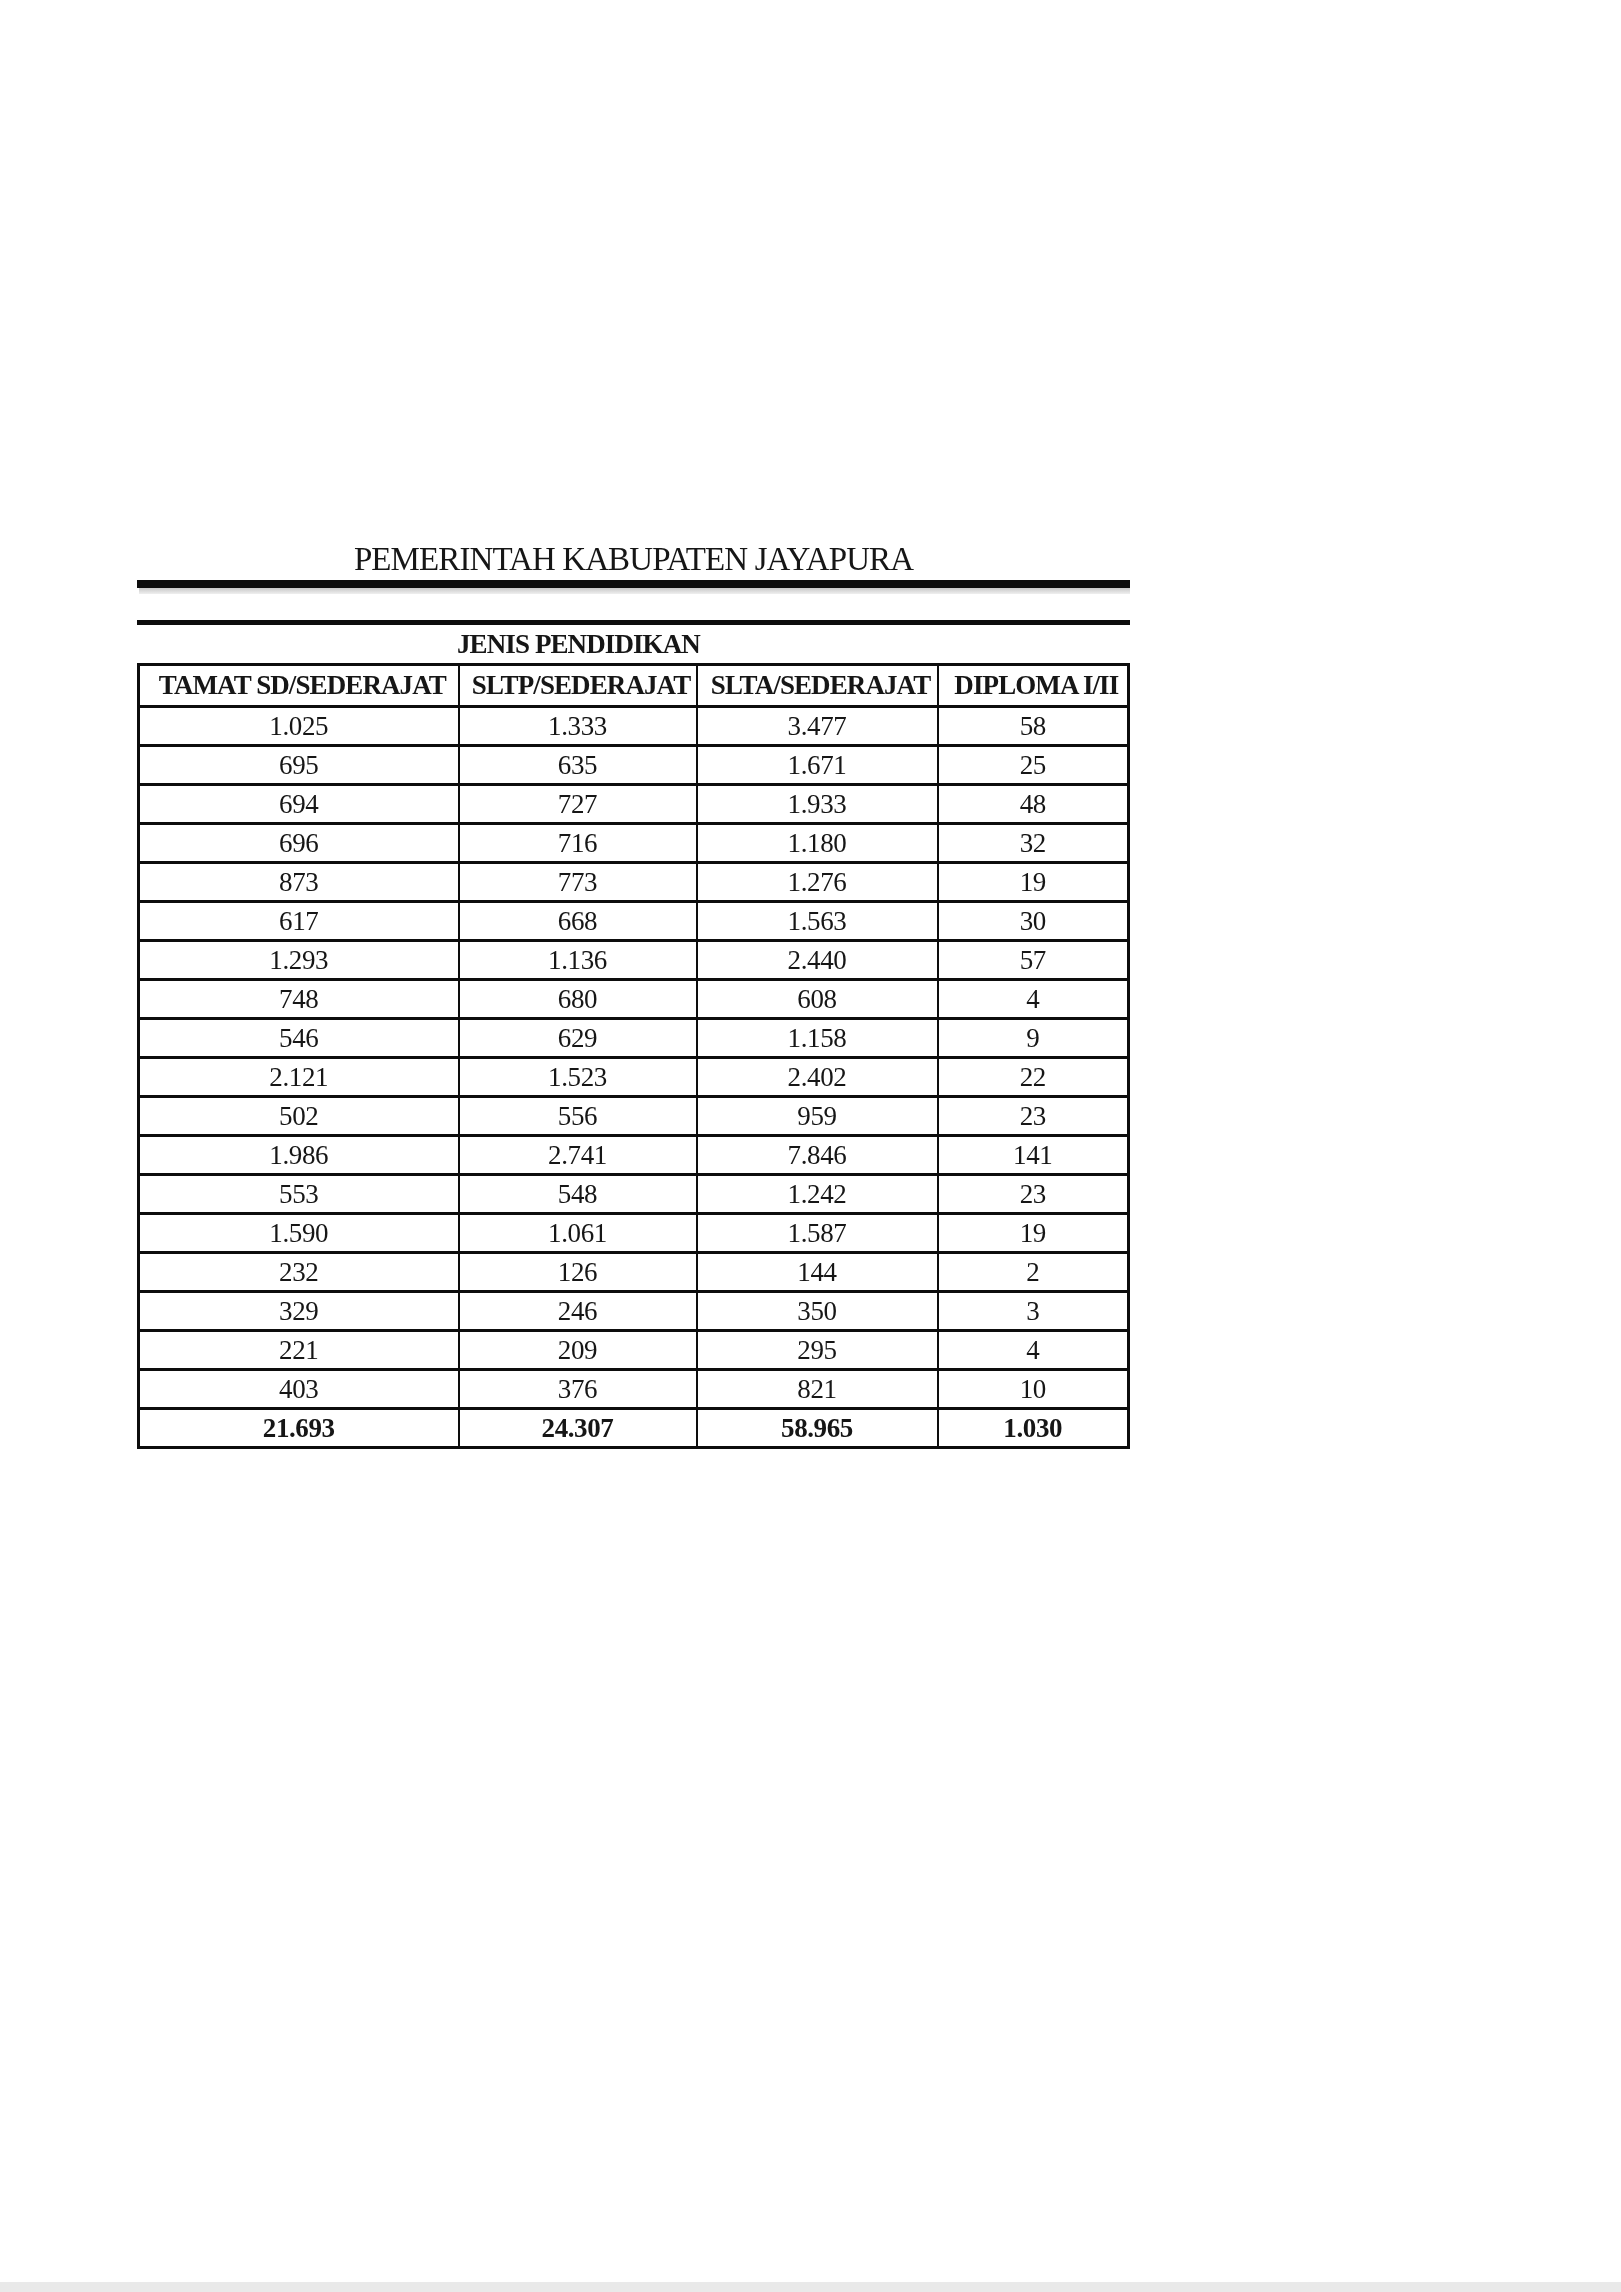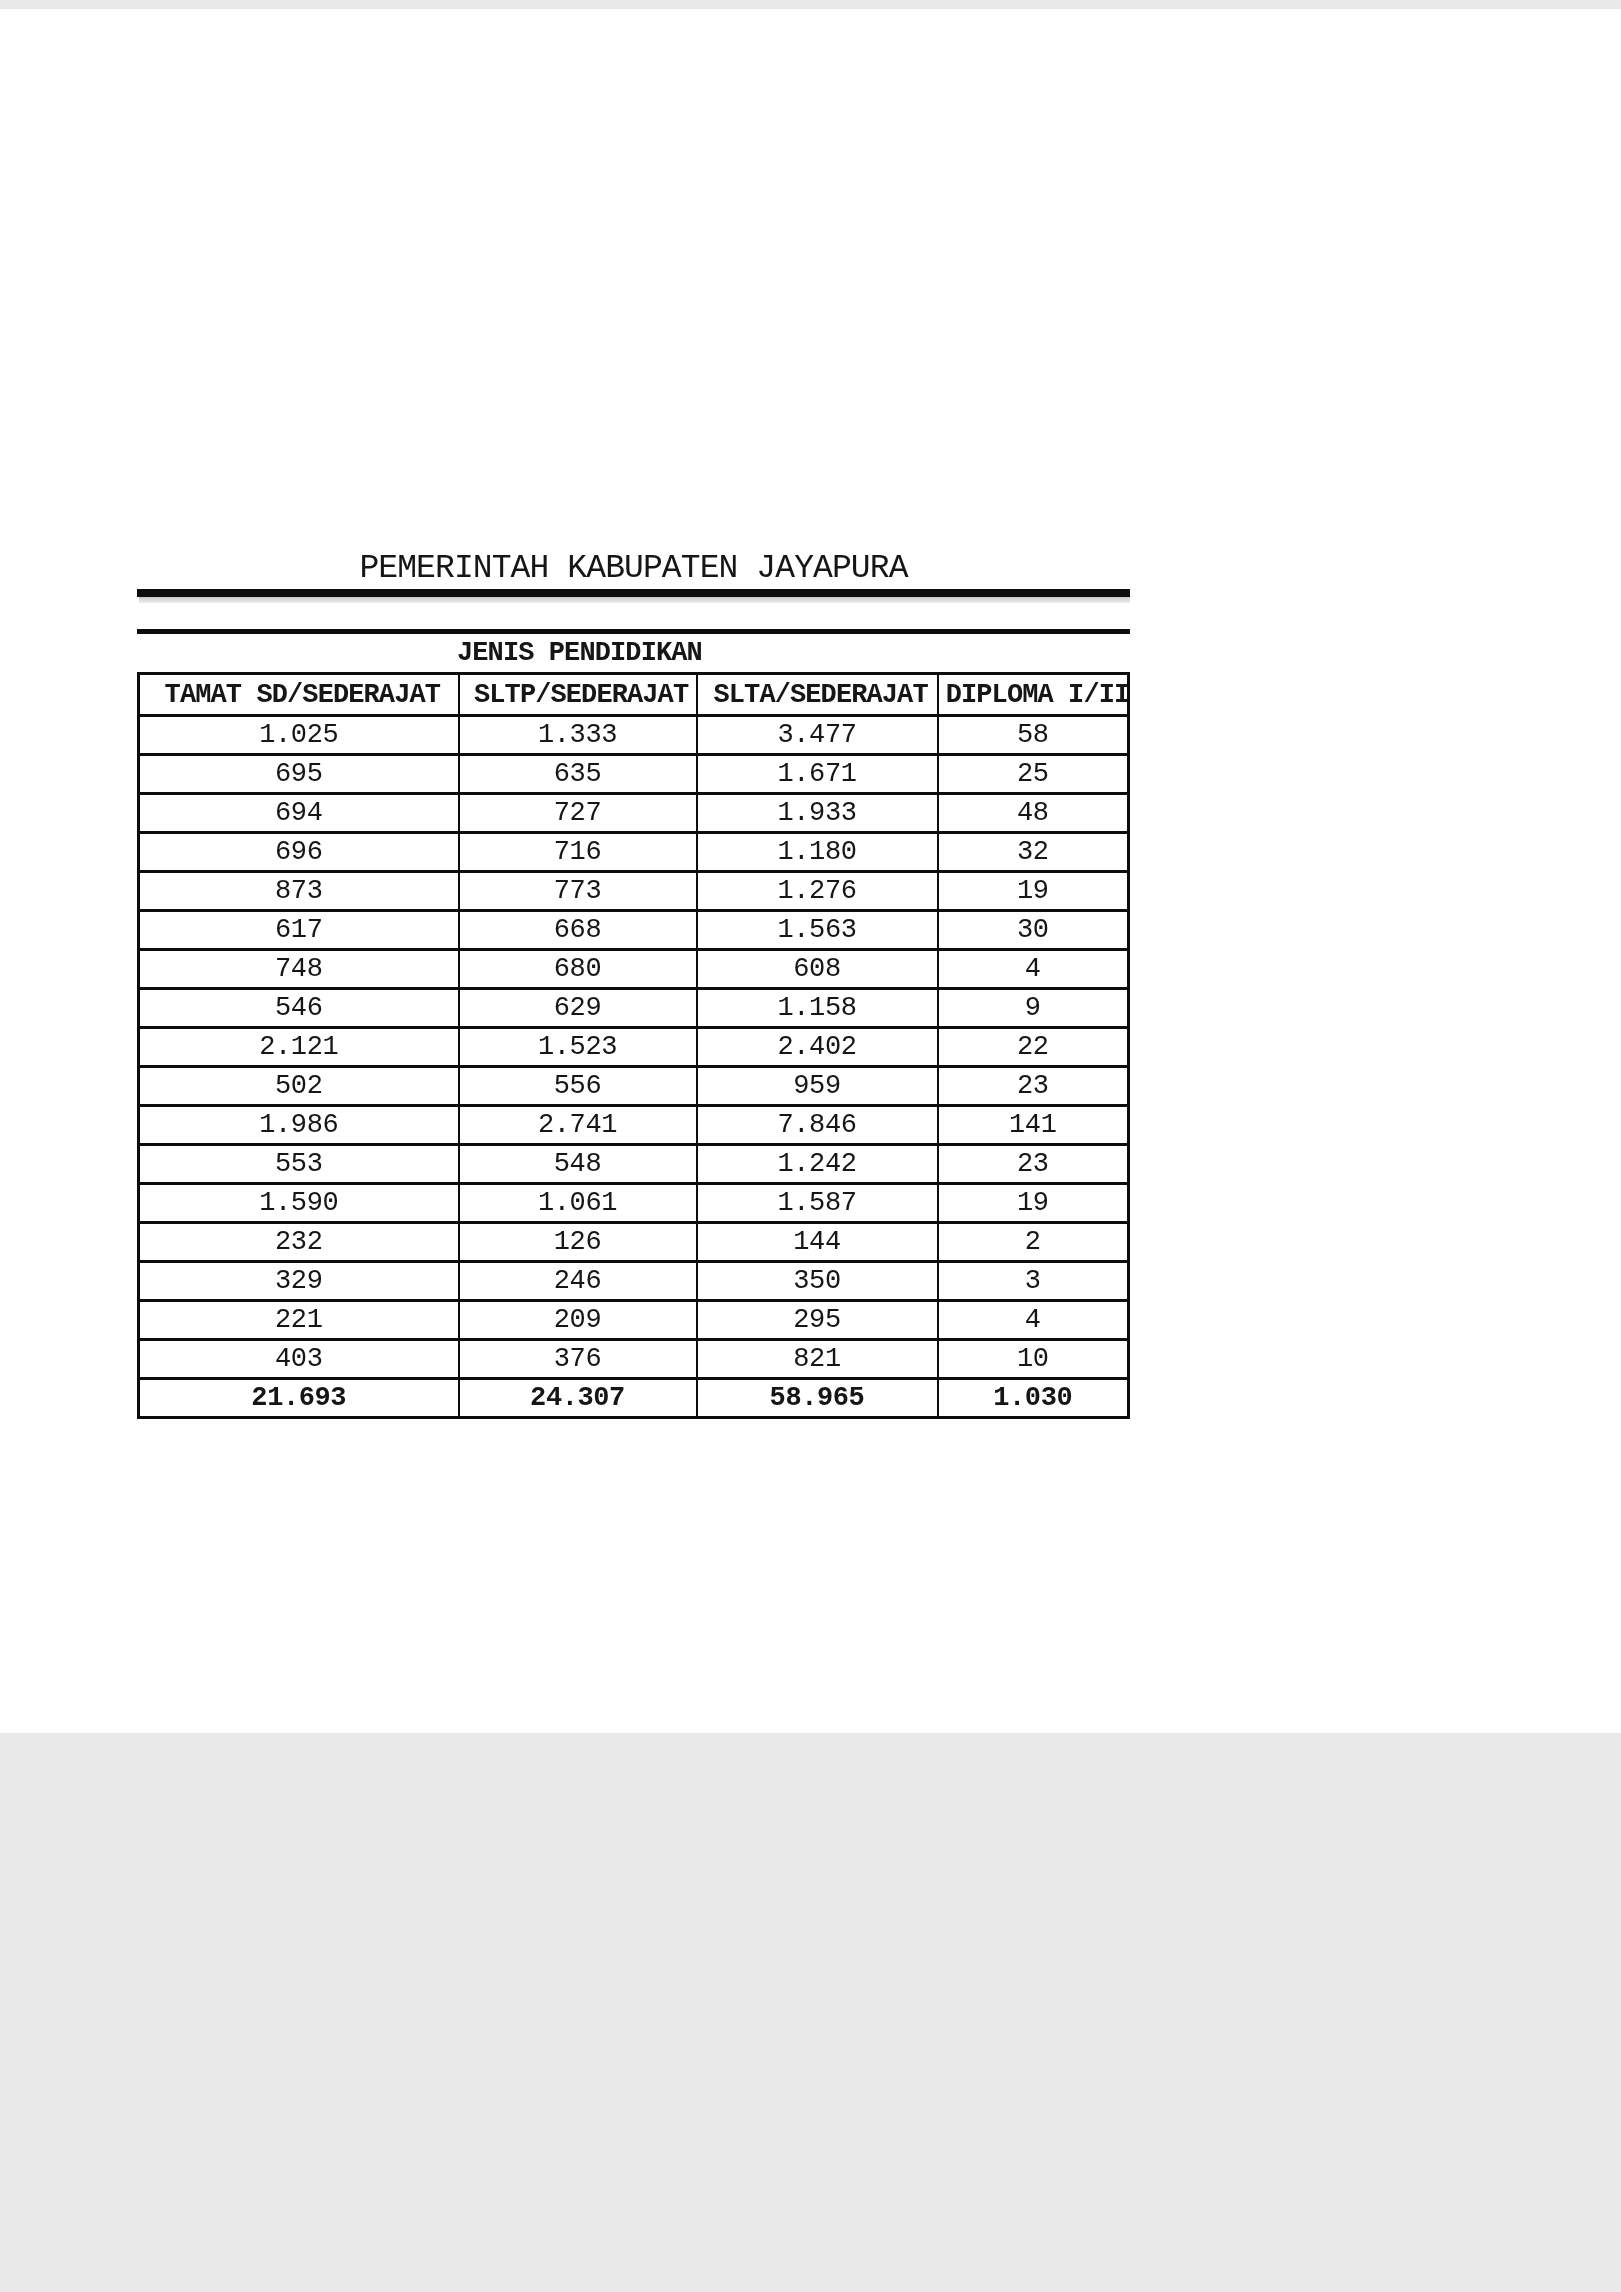--- a/index.html
+++ b/index.html
@@ -5,26 +5,25 @@
   :root{
     --ink:#161616;
     --border:#0d0d0d;
     --rule-shadow:#c8c8c8;
     --bg:#ffffff;
   }
   *{margin:0;padding:0;box-sizing:border-box;}
   html,body{background:#e9e9e9;}
   .page{
     position:relative;
-    width:1621px;height:1724px;
+    width:1621px;height:2282px;
     background:var(--bg);
-    font-family:Liberation Mono, monospace;
+    font-family:Liberation Serif, serif;
     color:var(--ink);
     overflow:hidden;
-    margin-top:9px;
   }
   
   .letterhead{
     position:absolute;
     left:137px;top:462px;width:993px;
     text-align:center;
     font-size:33px;
     line-height:39px;
     letter-spacing:-0.9px;
     white-space:pre;
@@ -153,20 +152,26 @@
           <td>1.276</td>
           <td>19</td>
         </tr>
         <tr>
           <td>617</td>
           <td>668</td>
           <td>1.563</td>
           <td>30</td>
         </tr>
         <tr>
+          <td>1.293</td>
+          <td>1.136</td>
+          <td>2.440</td>
+          <td>57</td>
+        </tr>
+        <tr>
           <td>748</td>
           <td>680</td>
           <td>608</td>
           <td>4</td>
         </tr>
         <tr>
           <td>546</td>
           <td>629</td>
           <td>1.158</td>
           <td>9</td>

